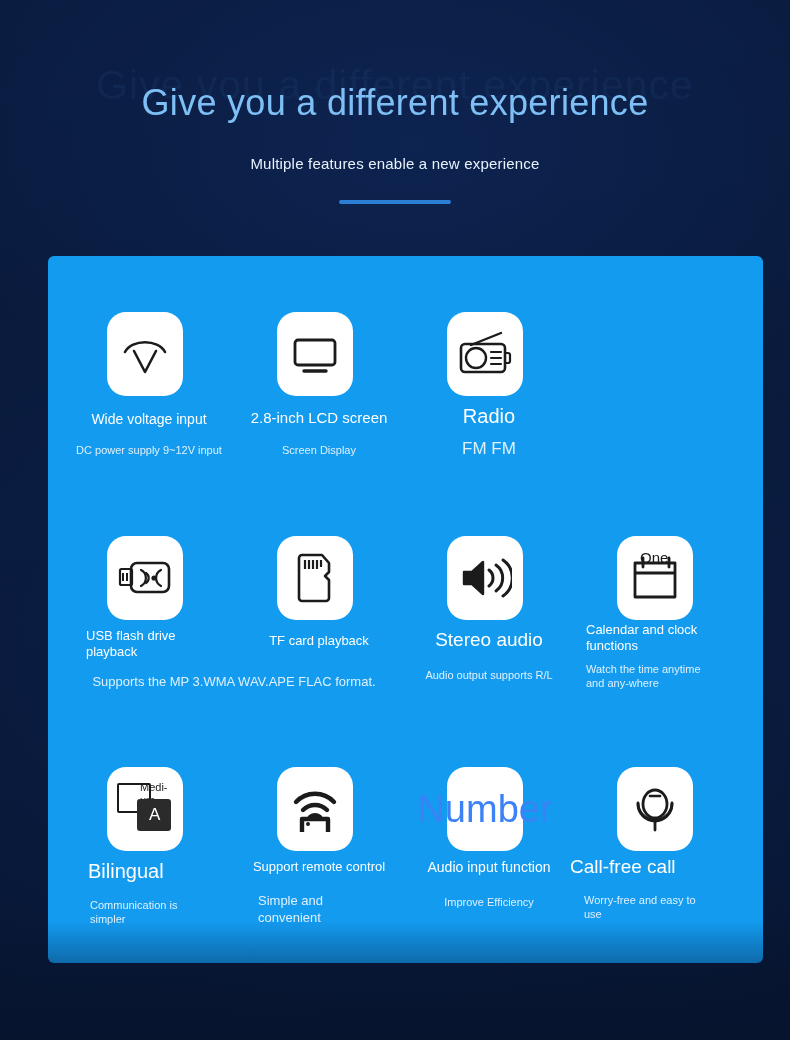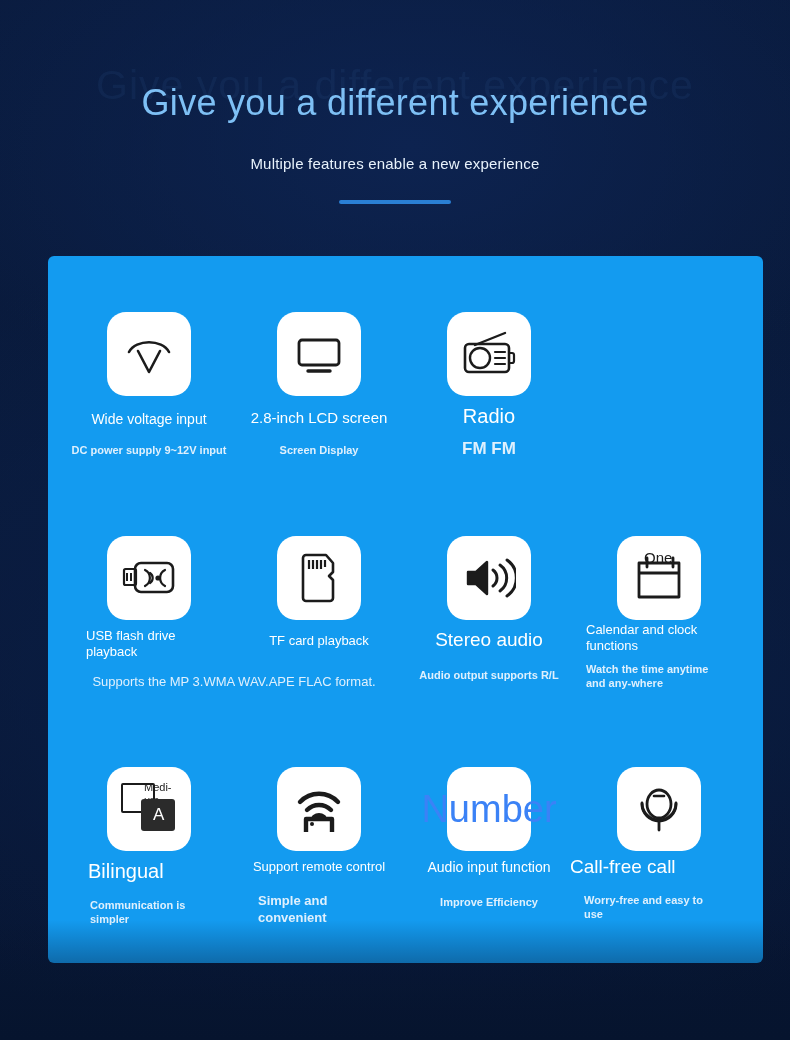--- a/index.html
+++ b/index.html
@@ -119,21 +119,21 @@
   .cell-1 { left: 186px; }
   .cell-2 { left: 356px; }
   .cell-3 { left: 526px; }
 
   
   .tile {
     position: absolute;
     top: 34px;
     left: 50%;
     margin-left: -42px;
-    width: 84px;
+    width: 76px;
     height: 84px;
     background: #ffffff;
     border-radius: 19px;
     display: flex;
     align-items: center;
     justify-content: center;
     overflow: visible;
   }
   .tile svg { display: block; }
 
@@ -156,21 +156,21 @@
     font-weight: 400;
     line-height: 1.25;
   }
 
   .sub {
     position: absolute;
     left: 0;
     width: 170px;
     text-align: center;
     color: #dff0fd;
-    font-weight: 700;
+    font-weight: 400;
     line-height: 1.3;
   }
 
   
   .sub-wide {
     position: absolute;
     text-align: center;
     color: #dff0fd;
     font-weight: 400;
     line-height: 1.3;

